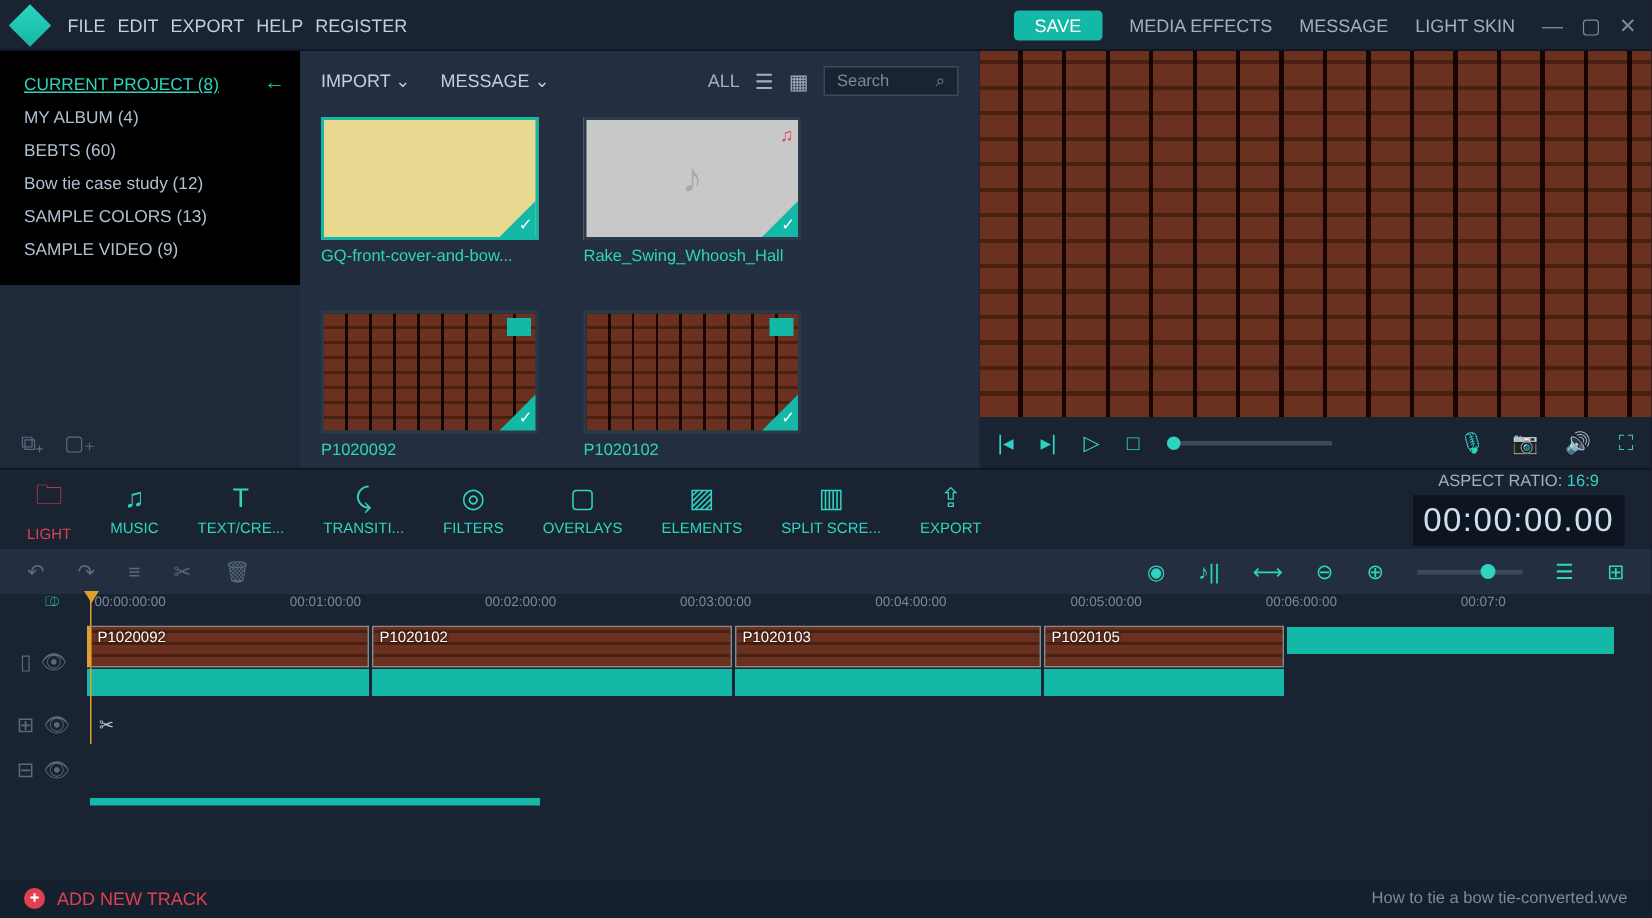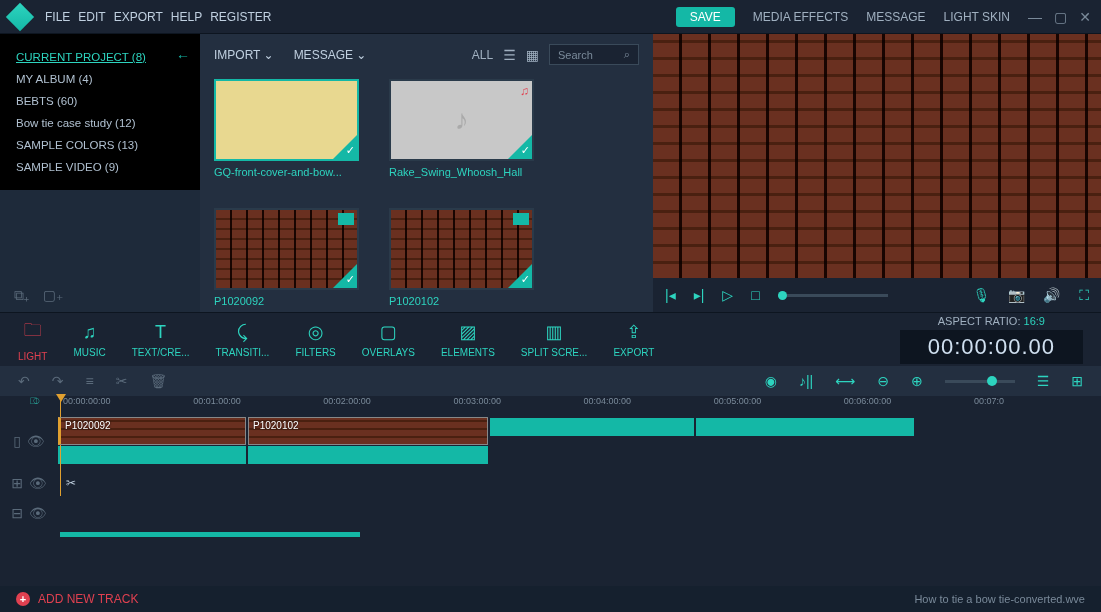--- a/index.html
+++ b/index.html
@@ -39,21 +39,21 @@
 .preview-img{flex:1;background:repeating-linear-gradient(0deg,#6a3020 0 14px,#4a2010 14px 17px),repeating-linear-gradient(90deg,transparent 0 26px,#3a1808 26px 29px);background-blend-mode:multiply}
 .preview-controls{height:34px;background:#1a2332;display:flex;align-items:center;padding:0 12px;gap:18px;color:#2dd4bf}
 .preview-controls .spacer{flex:1}
 .slider{height:3px;background:#3a4a5a;width:110px;position:relative}
 .slider::before{content:"";position:absolute;left:0;top:-3px;width:9px;height:9px;background:#2dd4bf;border-radius:50%}
 .tabs-row{height:54px;background:#1a2332;display:flex;align-items:center;padding:0 18px;gap:26px;border-top:1px solid #0d1520}
 .tab{display:flex;flex-direction:column;align-items:center;gap:4px;color:#2dd4bf;font-size:10px;cursor:pointer}
 .tab.active{color:#e04050}
 .tab-icon{font-size:18px}
 .tabs-right{margin-left:auto;color:#a0b0c0;font-size:11px;text-align:center}
-.timecode{font-size:22px;background:#0d1520;padding:4px 28px;margin-top:3px;color:#d0e0f0;letter-spacing:1px}
+.timecode{font-size:22px;background:#0d1520;padding:4px 7px;margin-top:3px;color:#d0e0f0;letter-spacing:1px}
 .timeline-tools{height:30px;background:#232f40;display:flex;align-items:center;padding:0 18px;gap:22px;color:#5a6a7a}
 .timeline-tools .spacer{flex:1}
 .zoom-slider{width:70px;height:3px;background:#3a4a5a;position:relative}
 .zoom-slider::before{content:"";position:absolute;right:18px;top:-4px;width:10px;height:10px;background:#2dd4bf;border-radius:50%}
 .ruler{height:18px;background:#1a2332;display:flex;color:#7a8a9a;font-size:9px;padding-left:60px;position:relative}
 .ruler-tick{width:145px;padding-left:3px}
 .playhead{position:absolute;left:60px;top:0;width:1px;height:100px;background:#e0a030}
 .playhead::before{content:"";position:absolute;top:-2px;left:-4px;width:0;height:0;border-left:5px solid transparent;border-right:5px solid transparent;border-top:8px solid #e0a030}
 .tracks{background:#1a2332}
 .track{display:flex;height:54px;align-items:center}
@@ -263,20 +263,29 @@
           </div>
           <div class="clip-wave"></div>
         </div>
         <div style="width: 240px;">
           <div class="clip">
             <span class="clip-label">P1020102</span>
           </div>
           <div class="clip-wave"></div>
         </div>
         <div style="width: 204px;">
+          <div class="clip">
+            <span class="clip-label">P1020103</span>
+          </div>
+          <div class="clip-wave"></div>
+        </div>
+        <div style="width: 160px;">
+          <div class="clip">
+            <span class="clip-label">P1020105</span>
+          </div>
           <div class="clip-wave"></div>
         </div>
         <div style="width: 218px;">
           <div class="clip-wave"></div>
         </div>
       </div>
   </div>
   <div class="track-thin">
     <div class="track-head">
         <span class="ic">⊞</span>

